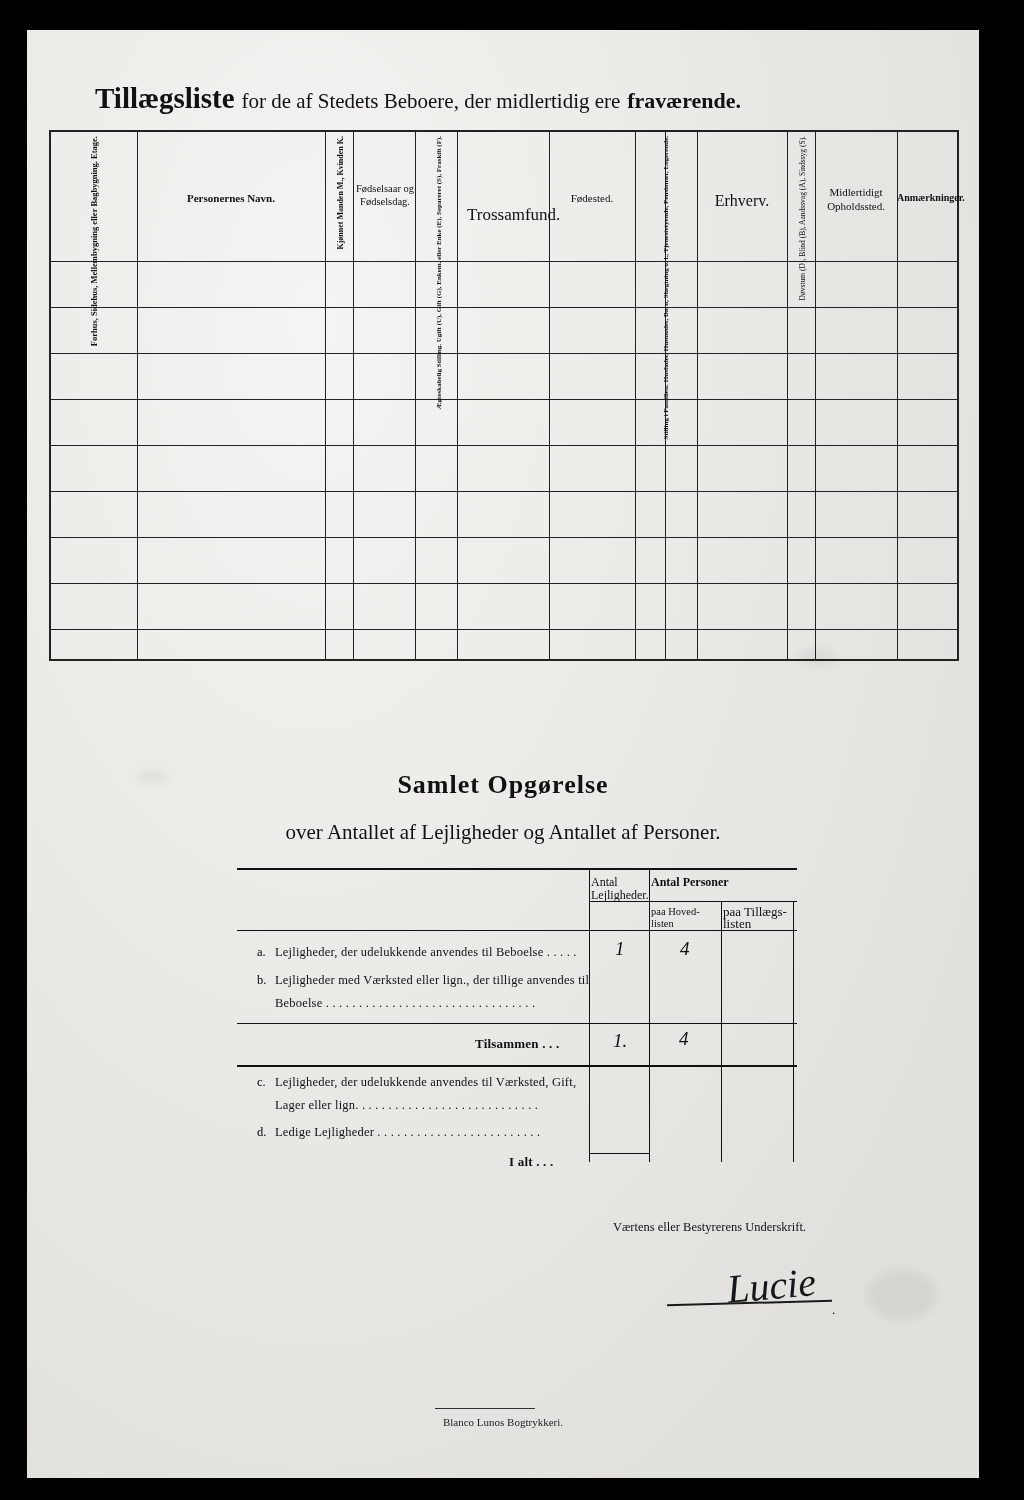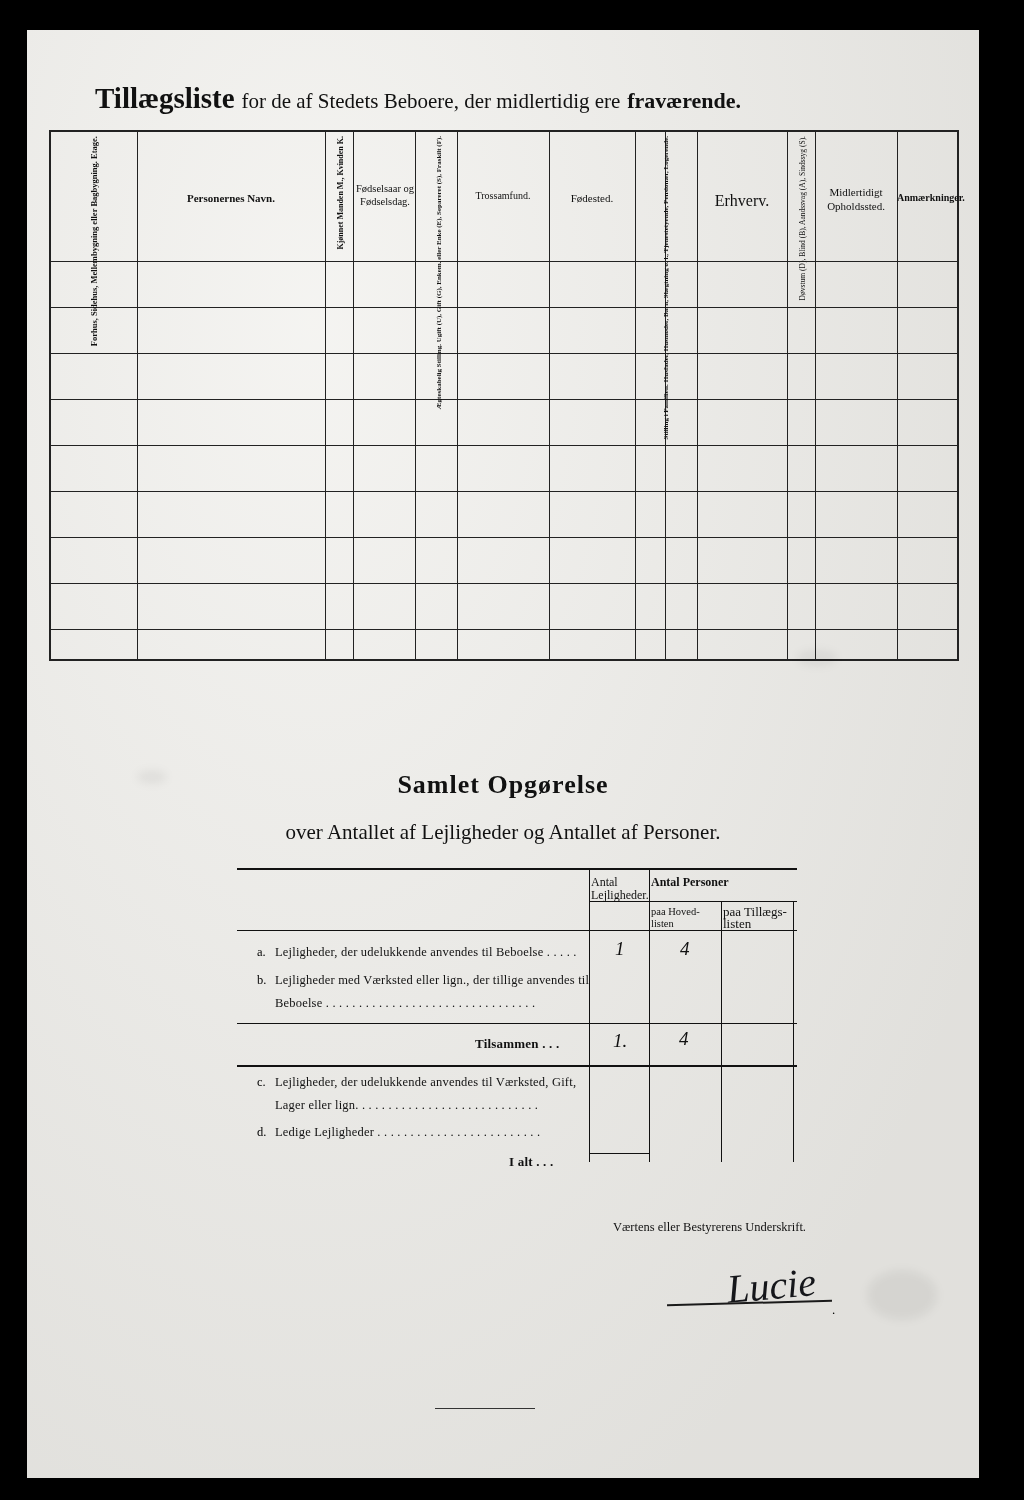--- a/index.html
+++ b/index.html
@@ -100,21 +100,21 @@
       </div>
       <div class="hdrcell" style="left:278px;top:6px;width:26px;height:122px;">
         <span class="vert" style="font-size:8px;font-weight:bold;display:inline-block;">Kjønnet Manden M., Kvinden K.</span>
       </div>
       <div class="hdrcell" style="left:306px;top:52px;width:60px;font-size:10.5px;line-height:13px;">
         <span>Fødselsaar og Fødselsdag.</span>
       </div>
       <div class="hdrcell" style="left:380px;top:6px;width:20px;height:122px;">
         <span class="vert" style="font-size:7px;display:inline-block;line-height:9px;font-weight:bold;">Ægteskabelig Stilling. Ugift (U), Gift (G), Enkem. eller Enke (E), Separeret (S), Fraskilt (F).</span>
       </div>
-      <div class="hdrcell" style="left:408px;top:60px;width:92px;font-size:10px;">
+      <div class="hdrcell" style="left:408px;top:75px;width:92px;font-size:17px;padding-left:10px;">
         <span>Trossamfund.</span>
       </div>
       <div class="hdrcell" style="left:500px;top:62px;width:86px;font-size:11px;">
         <span>Fødested.</span>
       </div>
       <div class="hdrcell" style="left:592px;top:6px;width:50px;height:122px;">
         <span class="vert" style="font-size:7px;display:inline-block;line-height:9px;font-weight:bold;">Stilling i Familien: Husfader, Husmoder, Barn, Slægtning o. l., Tjenestetyende, Pensionær, Logerende.</span>
       </div>
       <div class="hdrcell" style="left:648px;top:62px;width:90px;font-size:16px;">
         <span>Erhverv.</span>
@@ -182,18 +182,19 @@
 
       <div class="lbl" style="left:272px;top:286px;font-weight:bold;font-size:13px;">I alt . . .</div>
     </div>
 
     <div class="sig-label">Værtens eller Bestyrerens Underskrift.</div>
     <div class="sig">Lucie</div>
     <div class="sigline"></div>
     <div class="sigdot">.</div>
 
     <div class="footrule"></div>
+    <div class="footer">Blanco Lunos Bogtrykkeri.</div>
 
     <div class="smudge" style="left:770px;top:620px;width:40px;height:16px;"></div>
     <div class="smudge" style="left:840px;top:1240px;width:70px;height:50px;"></div>
     <div class="smudge" style="left:110px;top:740px;width:30px;height:14px;"></div>
   </div>
 </div>
 
 </body></html>

